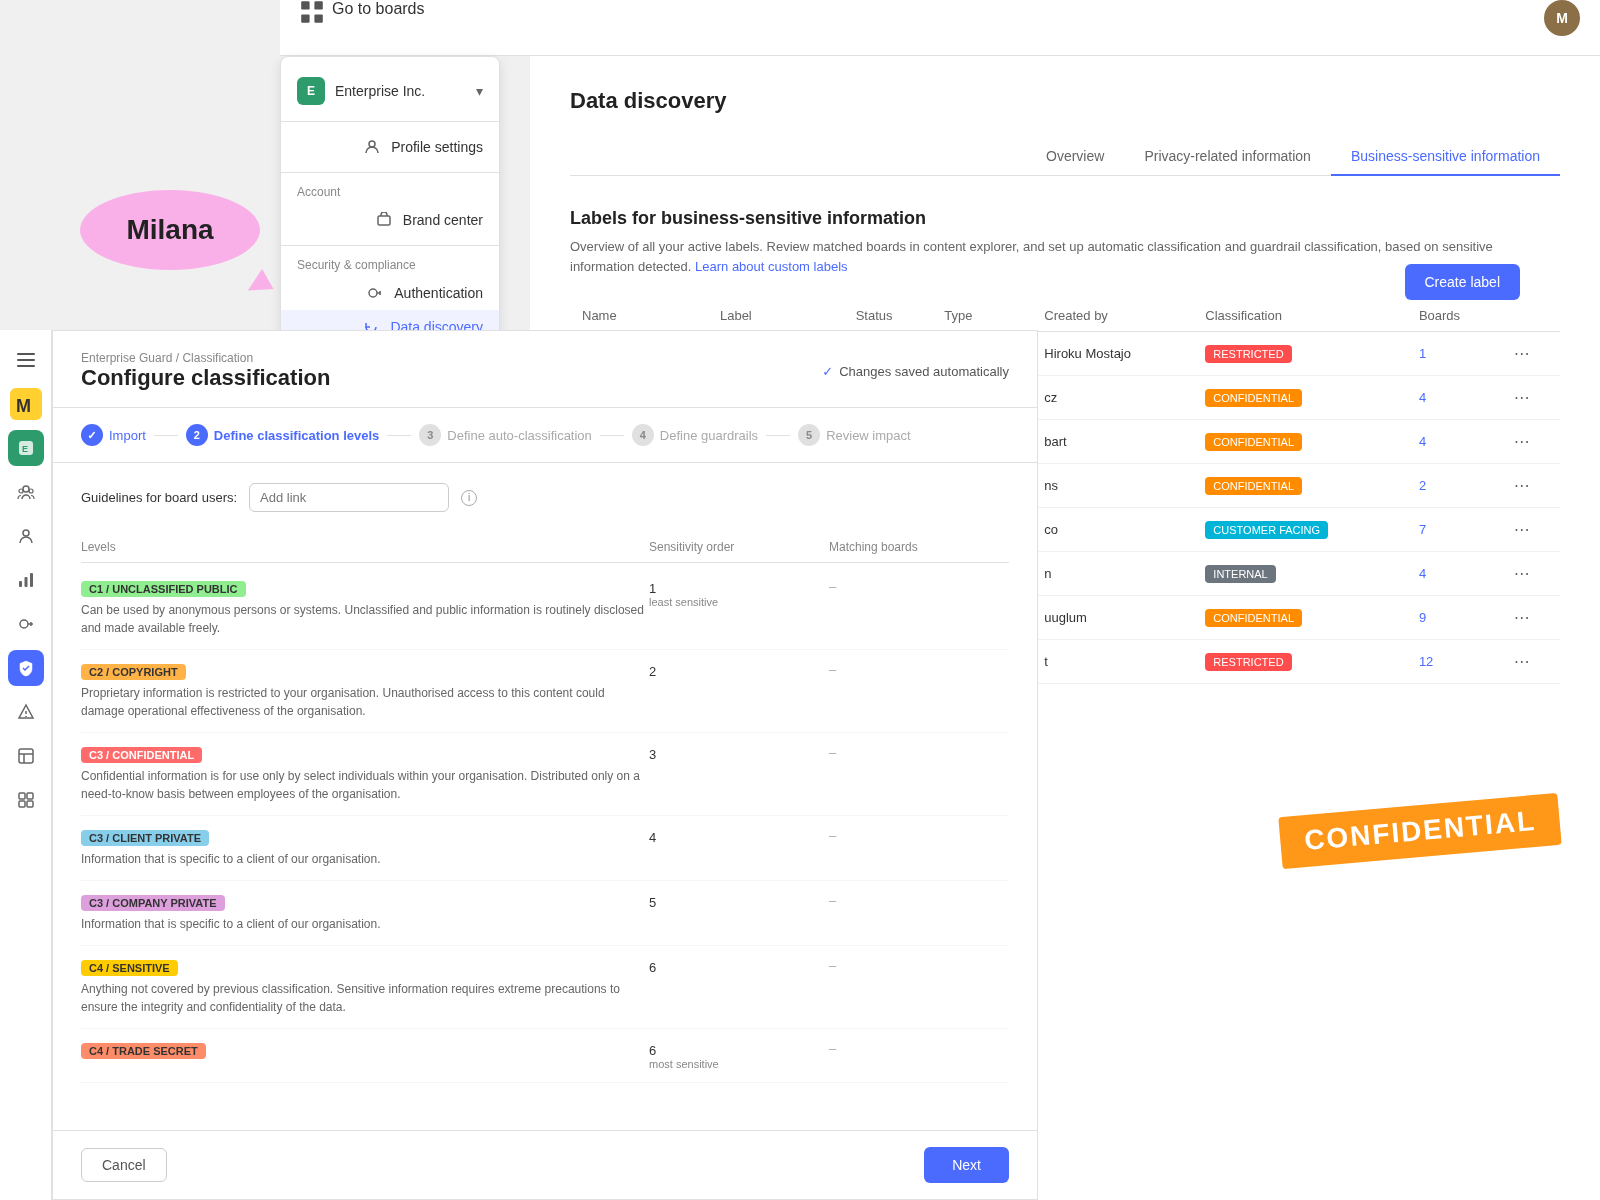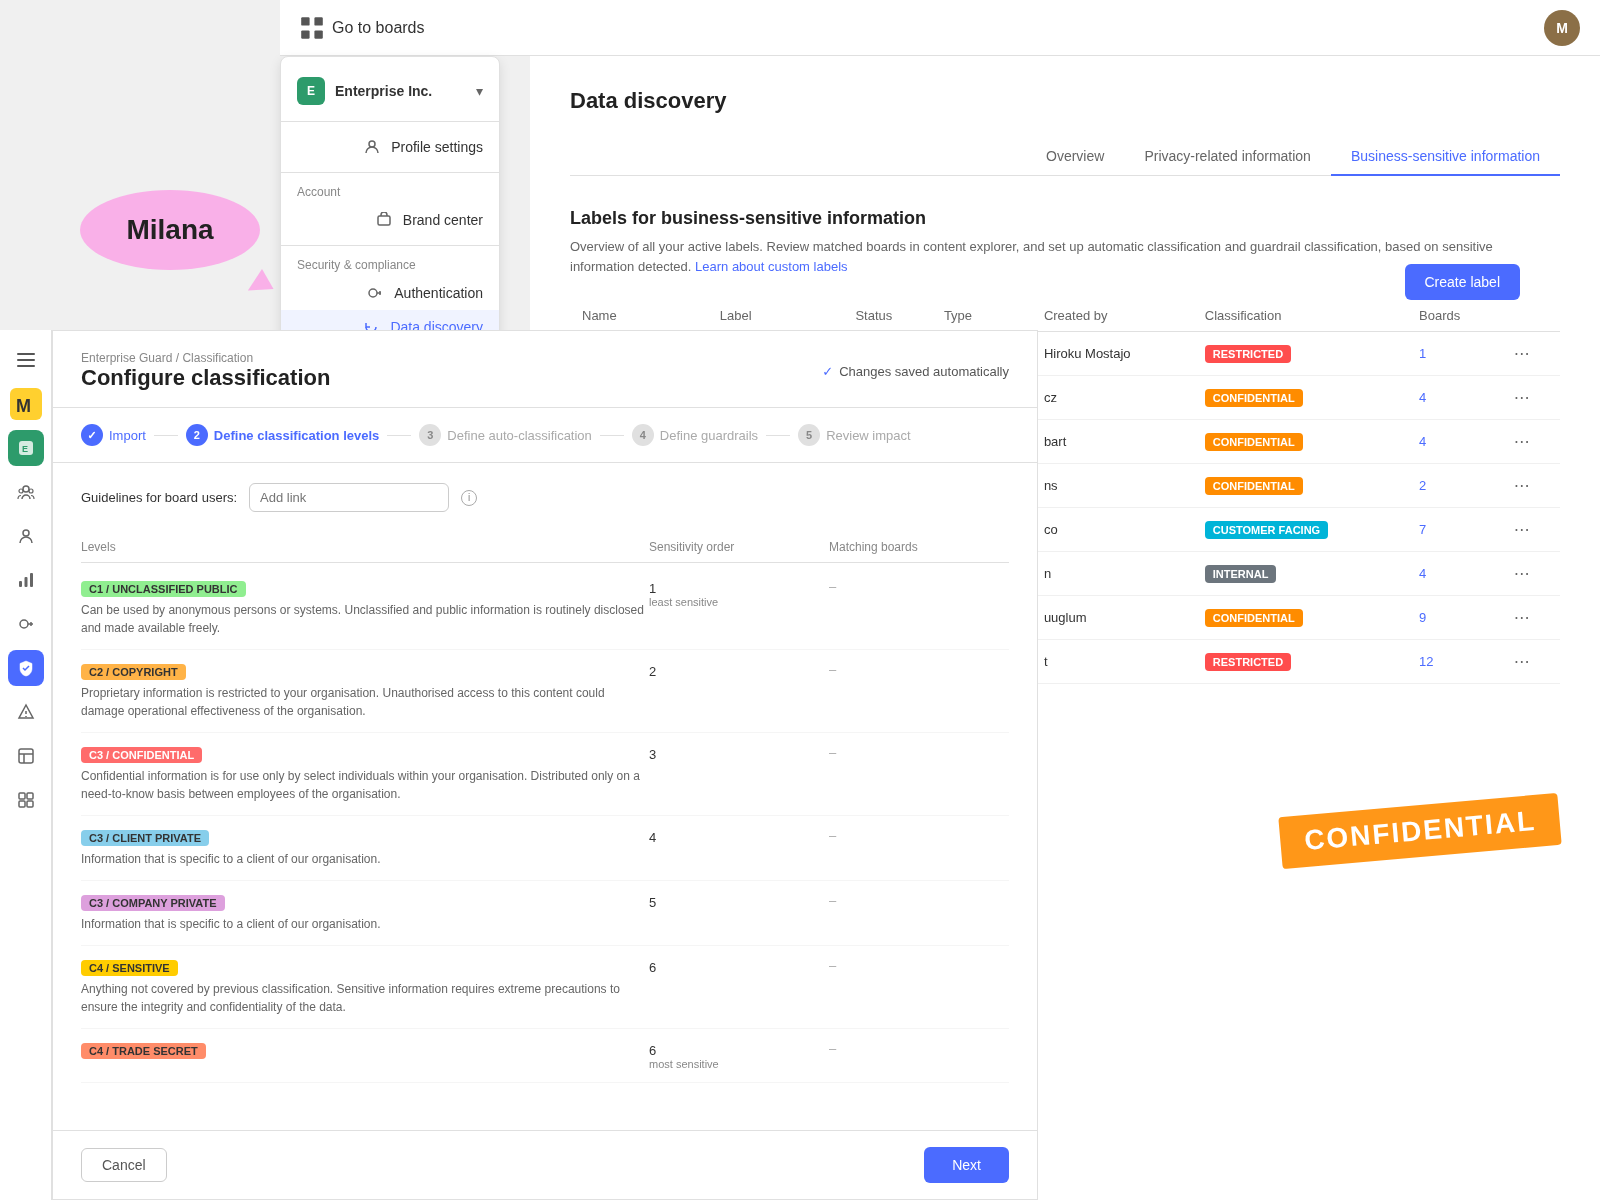--- a/index.html
+++ b/index.html
@@ -12,21 +12,21 @@
       background: #f0f0f0;
     }
 
     
     .top-nav {
       position: absolute;
       top: 0; left: 280px; right: 0;
       height: 56px;
       background: white;
       display: flex;
-      align-items: center;
+      align-items: flex-start;
       padding: 0 20px;
       border-bottom: 1px solid #e0e0e0;
       z-index: 10;
     }
 
     .top-nav-grid-icon {
       width: 24px; height: 24px;
       display: flex; align-items: center; justify-content: center;
       margin-right: 8px;
     }
@@ -69,21 +69,21 @@
     .dropdown-org-icon {
       width: 28px; height: 28px;
       background: #2d9b6b;
       border-radius: 6px;
       display: flex; align-items: center; justify-content: center;
       color: white; font-size: 12px; font-weight: bold;
     }
 
     .dropdown-org-name {
       font-size: 14px;
-      font-weight: 700;
+      font-weight: 400;
       color: #333;
       flex: 1;
     }
 
     .dropdown-divider {
       height: 1px;
       background: #e0e0e0;
       margin: 8px 0;
     }
 
@@ -211,21 +211,21 @@
       font-size: 13px;
       color: #333;
       vertical-align: middle;
     }
 
     .badge {
       display: inline-block;
       padding: 3px 8px;
       border-radius: 4px;
       font-size: 11px;
-      font-weight: 700;
+      font-weight: 400;
     }
 
     .badge-restricted { background: #ff4d4d; color: white; }
     .badge-confidential { background: #ff8c00; color: white; }
     .badge-customer-facing { background: #00b4d8; color: white; }
     .badge-internal { background: #6c757d; color: white; }
 
     .label-chip {
       display: inline-flex;
       align-items: center;

